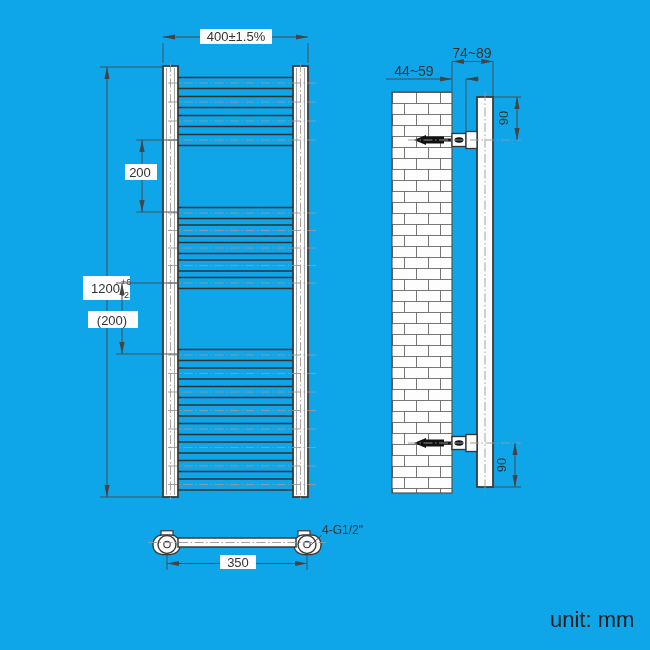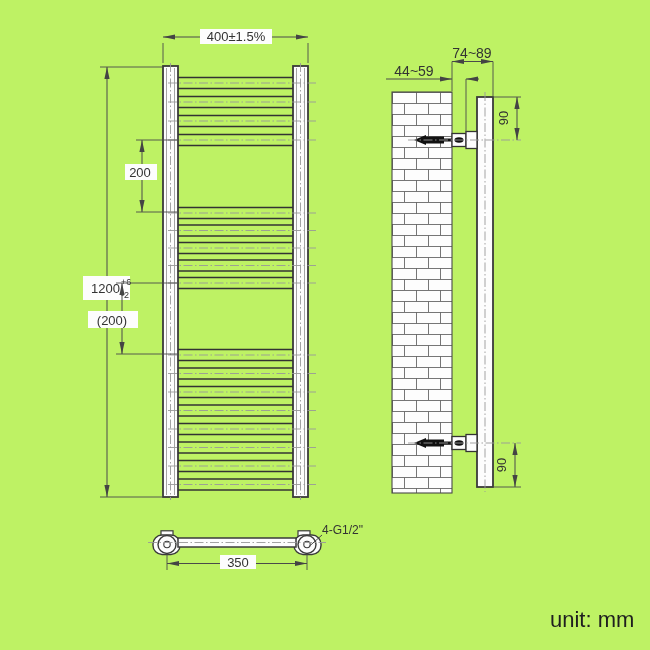--- a/index.html
+++ b/index.html
@@ -1,16 +1,16 @@
 <!DOCTYPE html>
 <html><head>
 <meta charset="utf-8">
 <style>
   html,body{margin:0;padding:0;background:#ffffff;}
-  .page{position:relative;width:650px;height:650px;background:#bef264;overflow:hidden;
+  .page{position:relative;width:650px;height:650px;background:#0ea5e9;overflow:hidden;
         font-family:"Liberation Sans", sans-serif;}
   svg{position:absolute;left:0;top:0;}
   text{font-family:"Liberation Sans", sans-serif;fill:#333;}
   .dim-txt{font-size:13px;}
   .dim-txt-big{font-size:14px;}
   .tol-txt{font-size:9px;}
   .label-txt{font-size:12px;}
   .unit-txt{font-size:22px;fill:#1f1f1f;}
 </style>
 </head>

